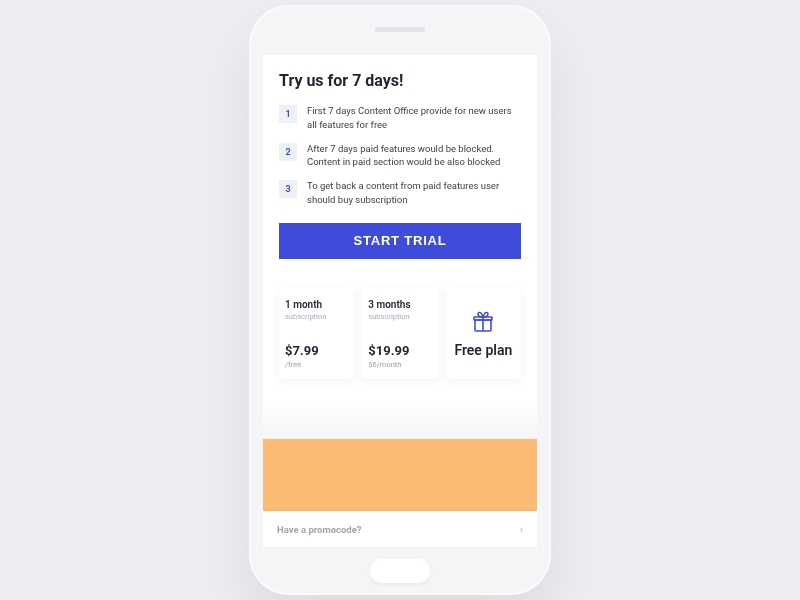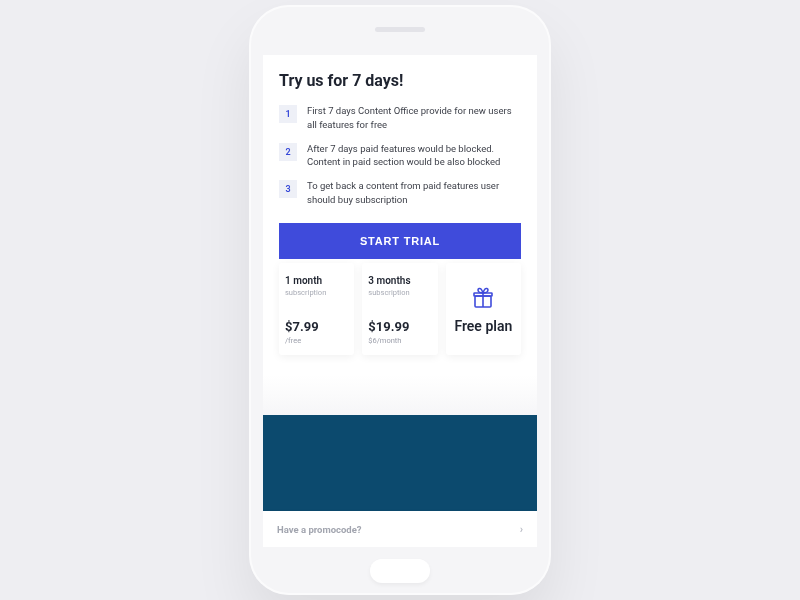--- a/index.html
+++ b/index.html
@@ -41,21 +41,21 @@
     transform: translateX(-50%);
     width: 60px;
     height: 24px;
     background: #fff;
     border-radius: 12px;
     box-shadow: 0 2px 4px rgba(0,0,0,0.05), inset 0 1px 0 rgba(255,255,255,0.8);
   }
   .screen {
     width: 100%;
     height: 100%;
-    background: #0c4a6e;
+    background: #fdba74;
     overflow: hidden;
     display: flex;
     flex-direction: column;
   }
   .content {
     background: #fff;
     padding: 16px 16px 0 16px;
     flex: 0 0 auto;
   }
   .title {
@@ -88,25 +88,25 @@
     font-size: 9.5px;
     line-height: 1.45;
     color: #3c3f48;
   }
   .cta {
     width: 100%;
     height: 36px;
     background: #3f4bdb;
     color: #fff;
     border: none;
-    font-size: 11px;
+    font-size: 13px;
     font-weight: 600;
     letter-spacing: 0.8px;
     cursor: pointer;
-    margin-bottom: 4px;
+    margin-bottom: 28px;
   }
   .sub-label {
     text-align: center;
     font-size: 10px;
     color: #3c3f48;
     margin-bottom: 14px;
   }
   .plans {
     display: flex;
     gap: 8px;

